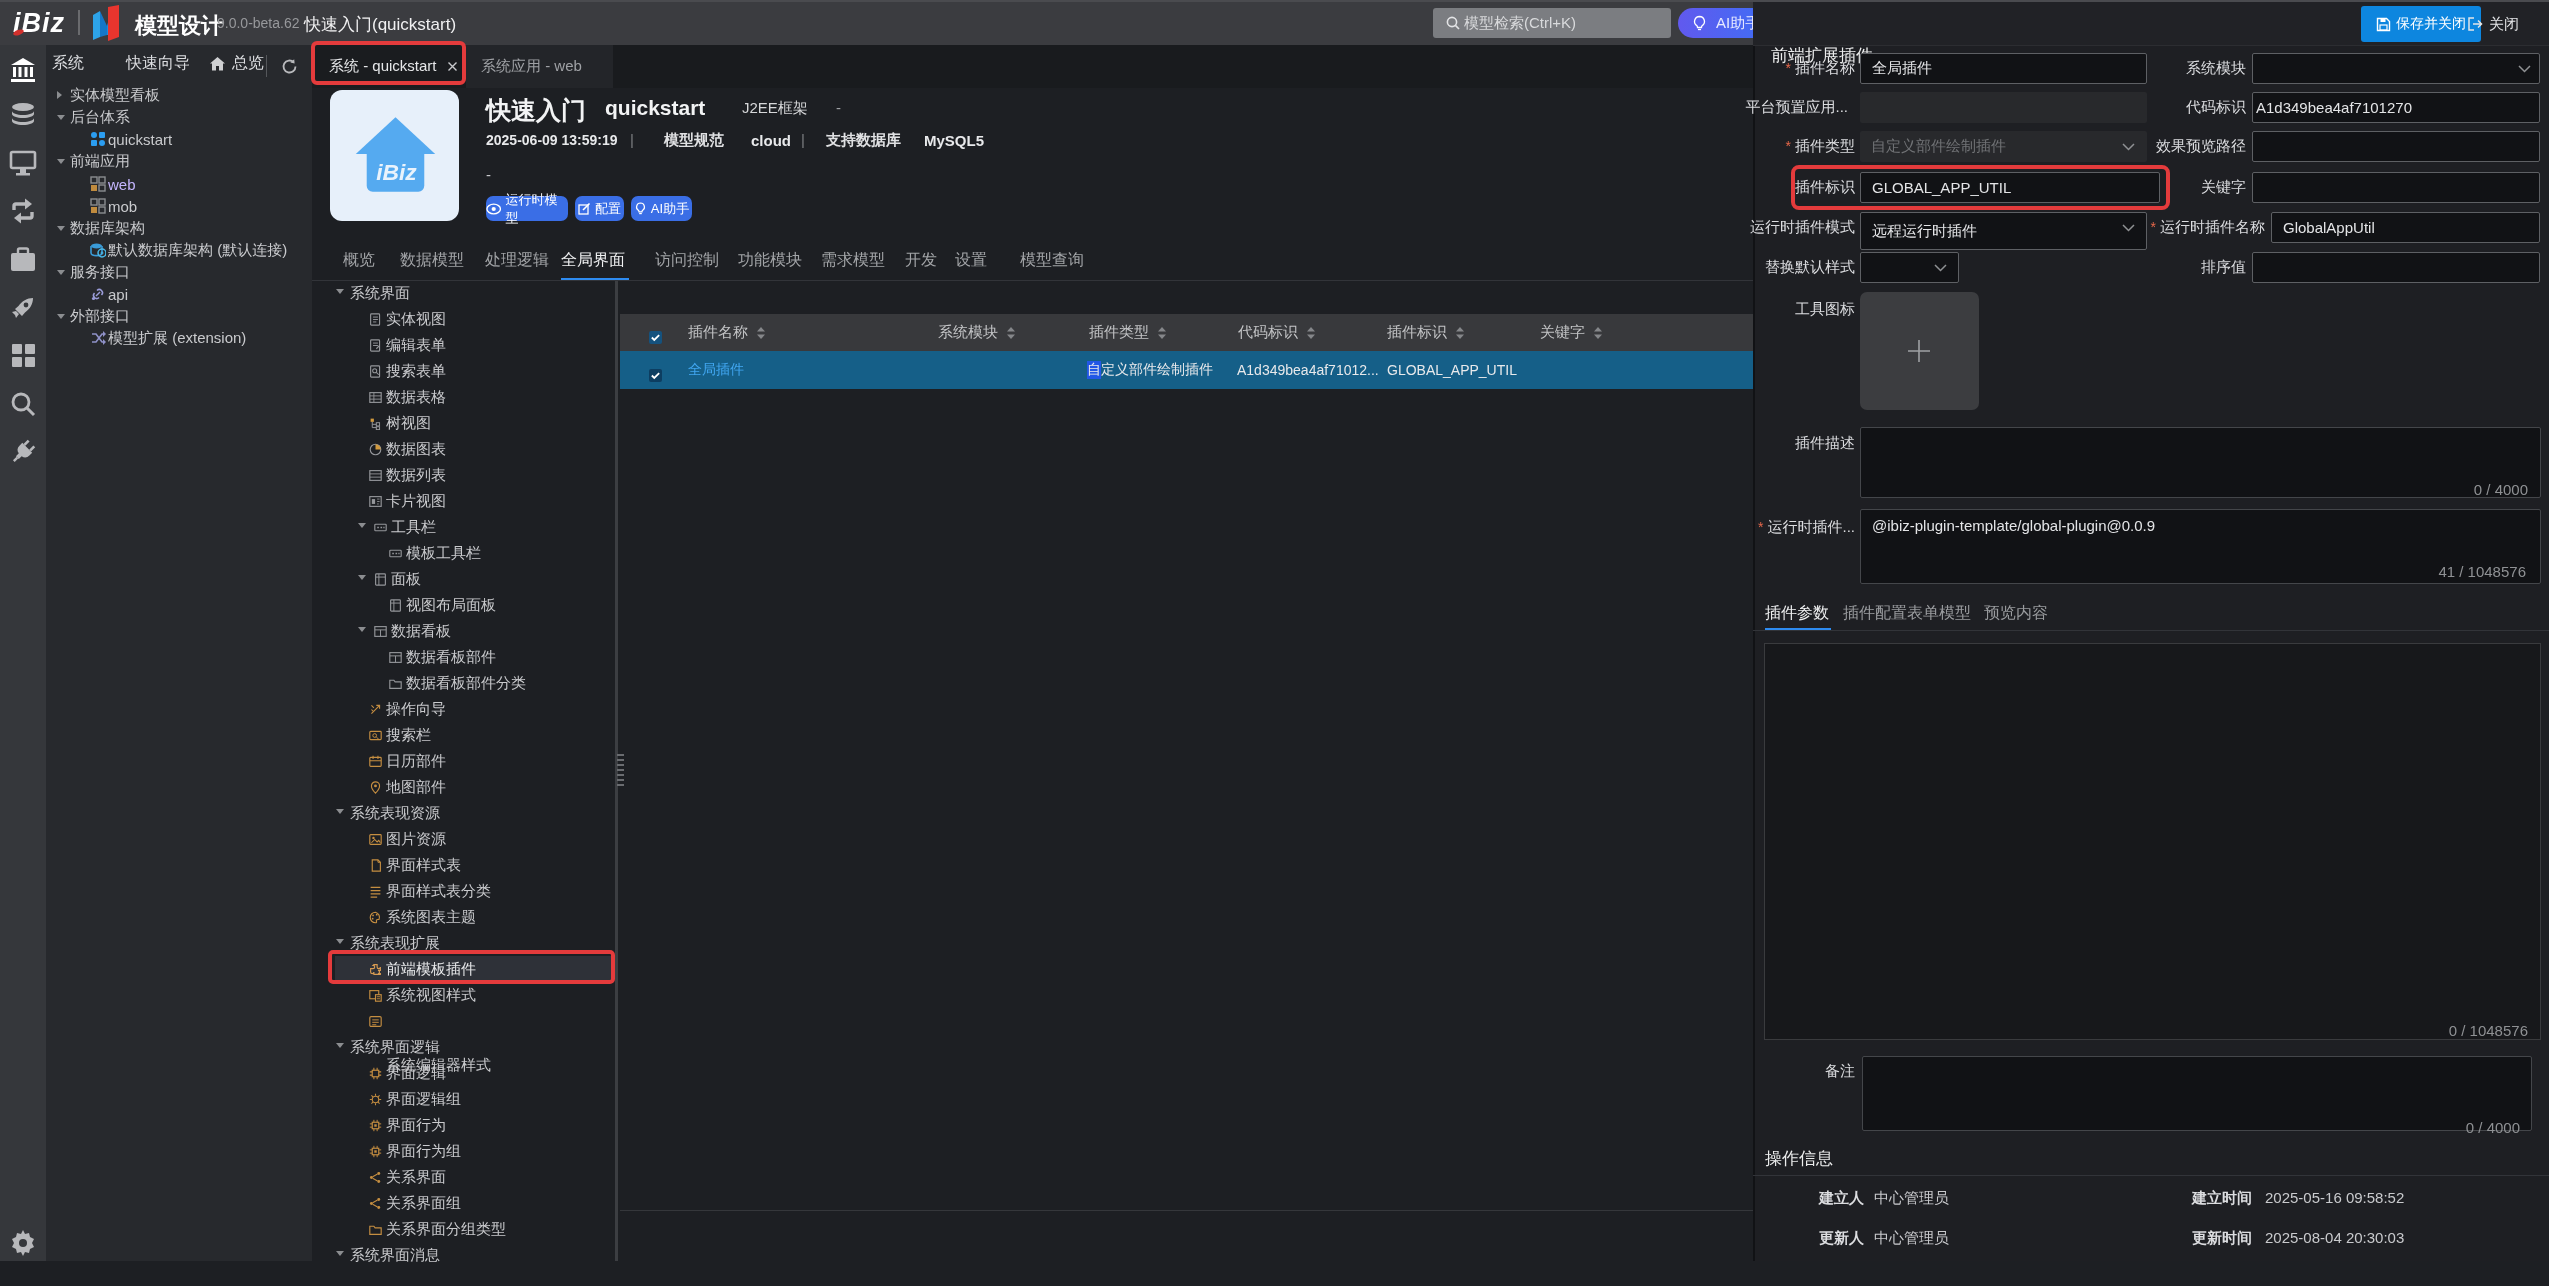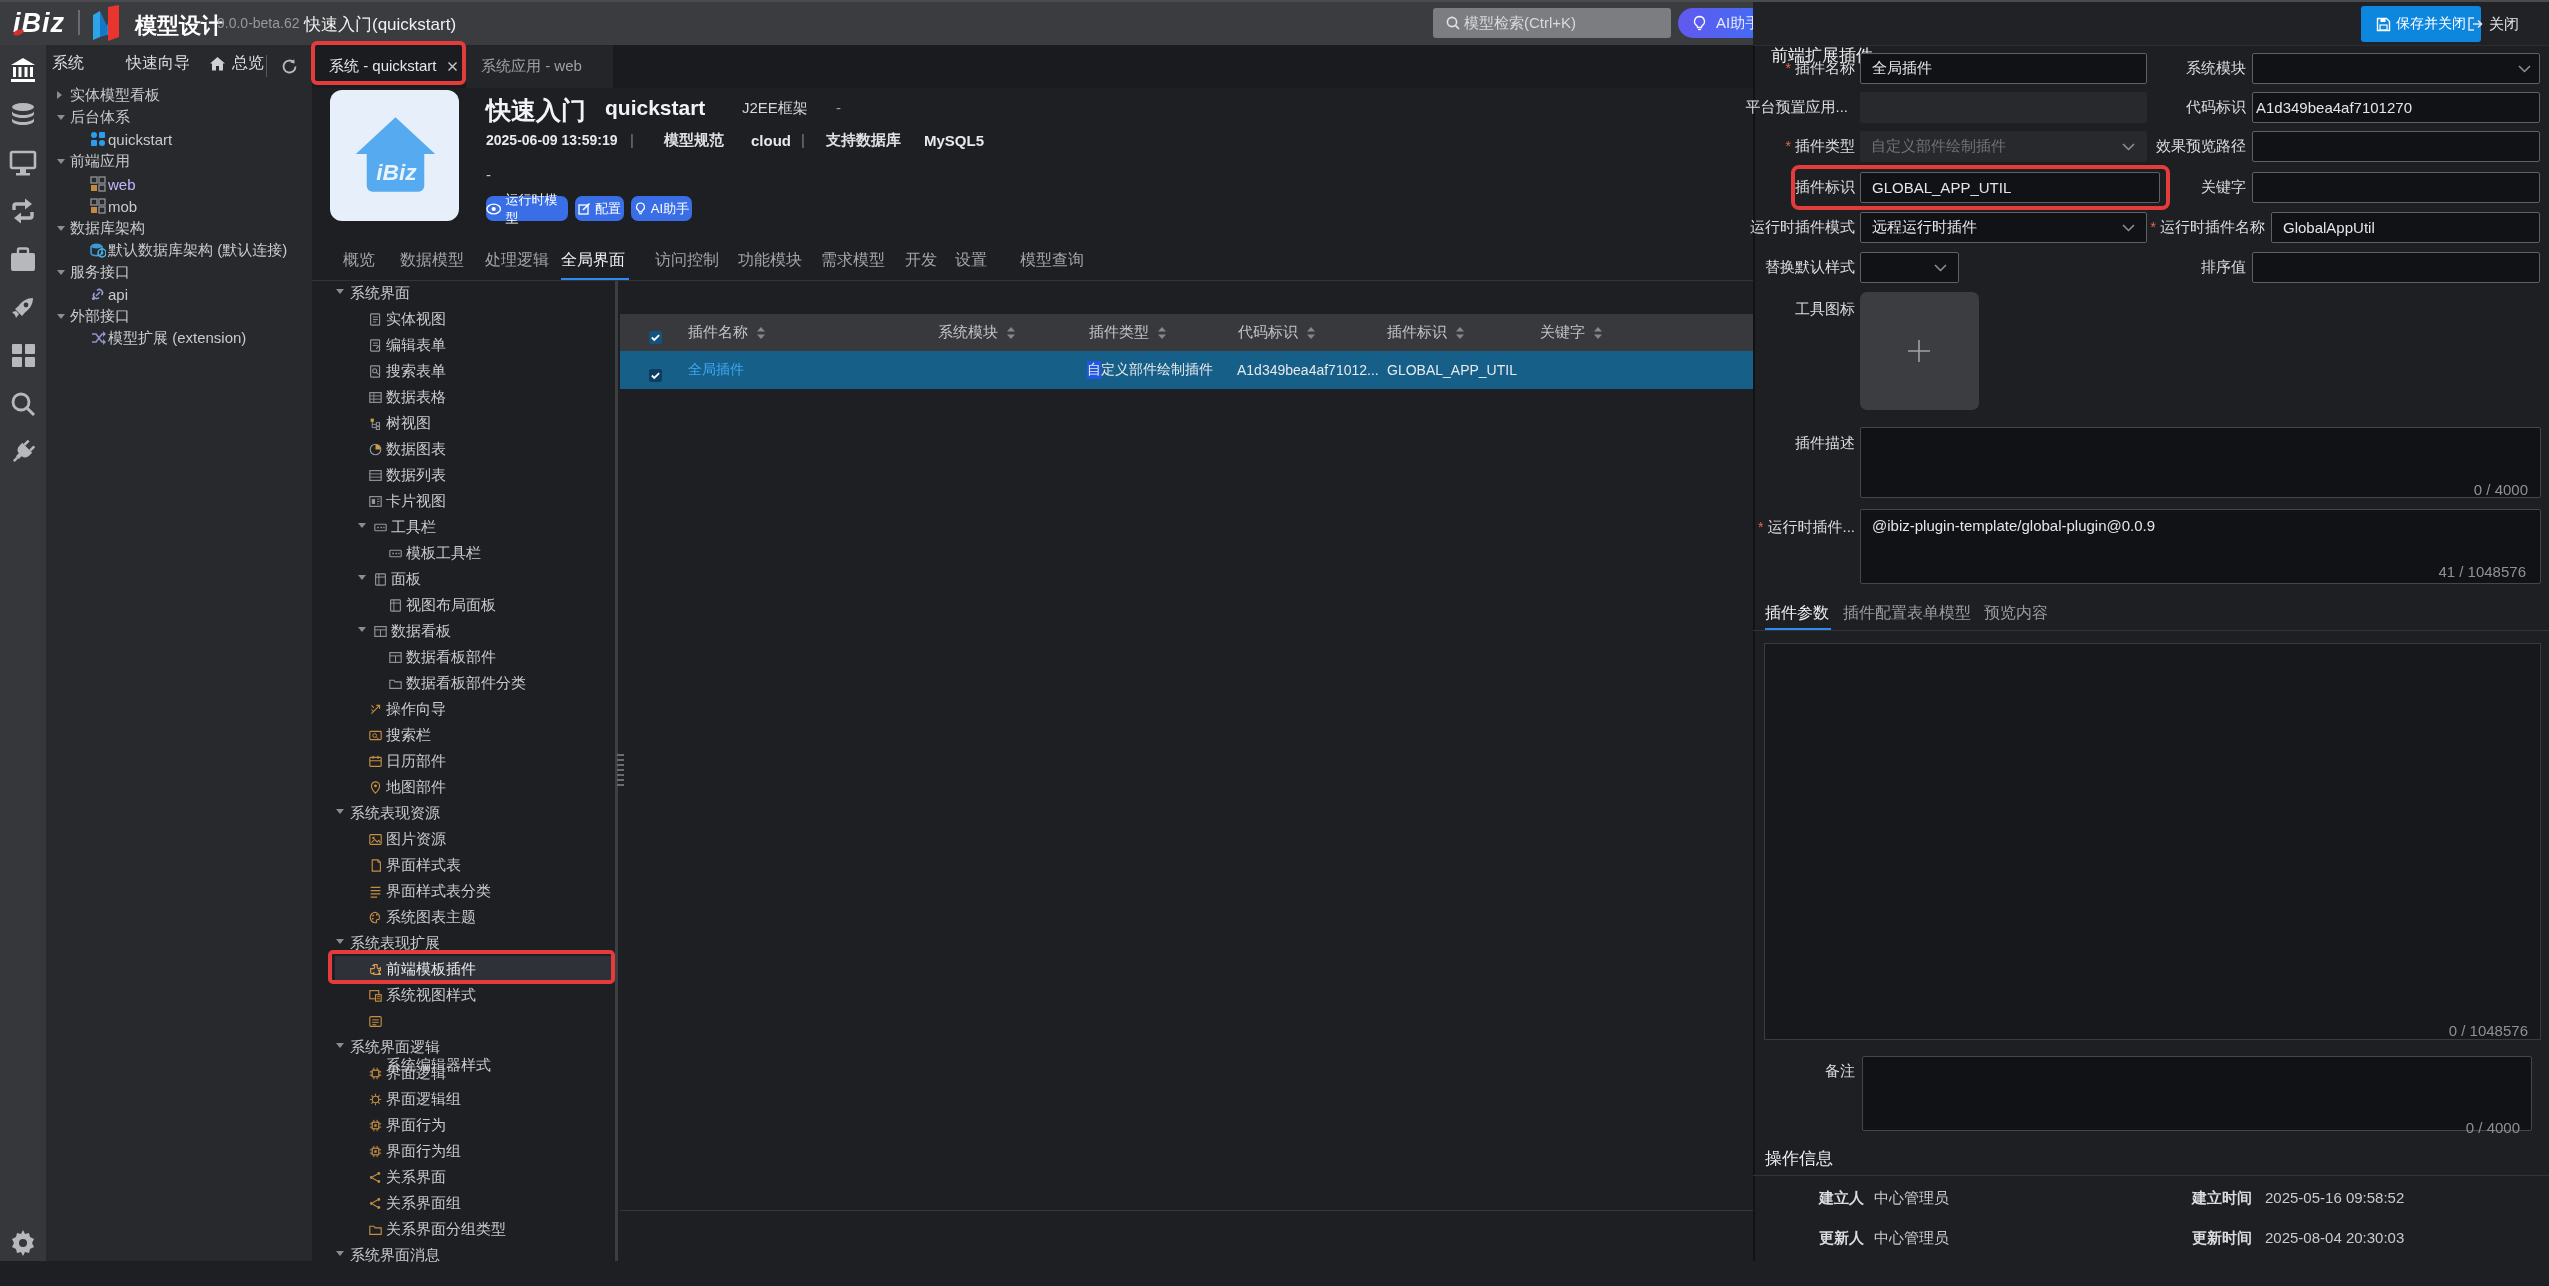--- a/index.html
+++ b/index.html
@@ -565,21 +565,21 @@
 <svg class="abs" style="left:2122px;top:143px" width="13" height="8" viewBox="0 0 13 8">
         <path d="M1 1l5.5 5.5L12 1" fill="none" stroke="#8f9194" stroke-width="1.5"></path>
       </svg>
 <div class="flabel" style="left:1986px;top:131px;width:260px;height:30px">效果预览路径</div>
 <div class="finput" style="left:2252px;top:131px;width:288px;height:31px;padding-left:11px;color:#e4e5e7"></div>
 <div class="flabel" style="left:1595px;top:172px;width:260px;height:30px">插件标识</div>
 <div class="finput" style="left:1860px;top:172px;width:300px;height:31px;padding-left:11px;color:#e4e5e7">GLOBAL_APP_UTIL</div>
 <div class="flabel" style="left:1986px;top:172px;width:260px;height:30px">关键字</div>
 <div class="finput" style="left:2252px;top:172px;width:288px;height:31px;padding-left:11px;color:#e4e5e7"></div>
 <div class="flabel" style="left:1595px;top:212px;width:260px;height:30px">运行时插件模式</div>
-<div class="finput" style="left:1860px;top:212px;width:287px;height:31px;padding-left:11px;color:#e4e5e7">远程运行时插件</div>
+<div class="finput" style="left:1860px;top:212px;width:287px;height:38px;padding-left:11px;color:#e4e5e7">远程运行时插件</div>
 <svg class="abs" style="left:2122px;top:224px" width="13" height="8" viewBox="0 0 13 8">
         <path d="M1 1l5.5 5.5L12 1" fill="none" stroke="#8f9194" stroke-width="1.5"></path>
       </svg>
 <div class="flabel" style="left:2005px;top:212px;width:260px;height:30px"><span class="req">*</span>运行时插件名称</div>
 <div class="finput" style="left:2271px;top:212px;width:269px;height:31px;padding-left:11px;color:#e4e5e7">GlobalAppUtil</div>
 <div class="flabel" style="left:1595px;top:252px;width:260px;height:30px">替换默认样式</div>
 <div class="finput" style="left:1860px;top:252px;width:99px;height:31px;padding-left:11px;color:#e4e5e7"></div>
 <svg class="abs" style="left:1934px;top:264px" width="13" height="8" viewBox="0 0 13 8">
         <path d="M1 1l5.5 5.5L12 1" fill="none" stroke="#8f9194" stroke-width="1.5"></path>
       </svg>

